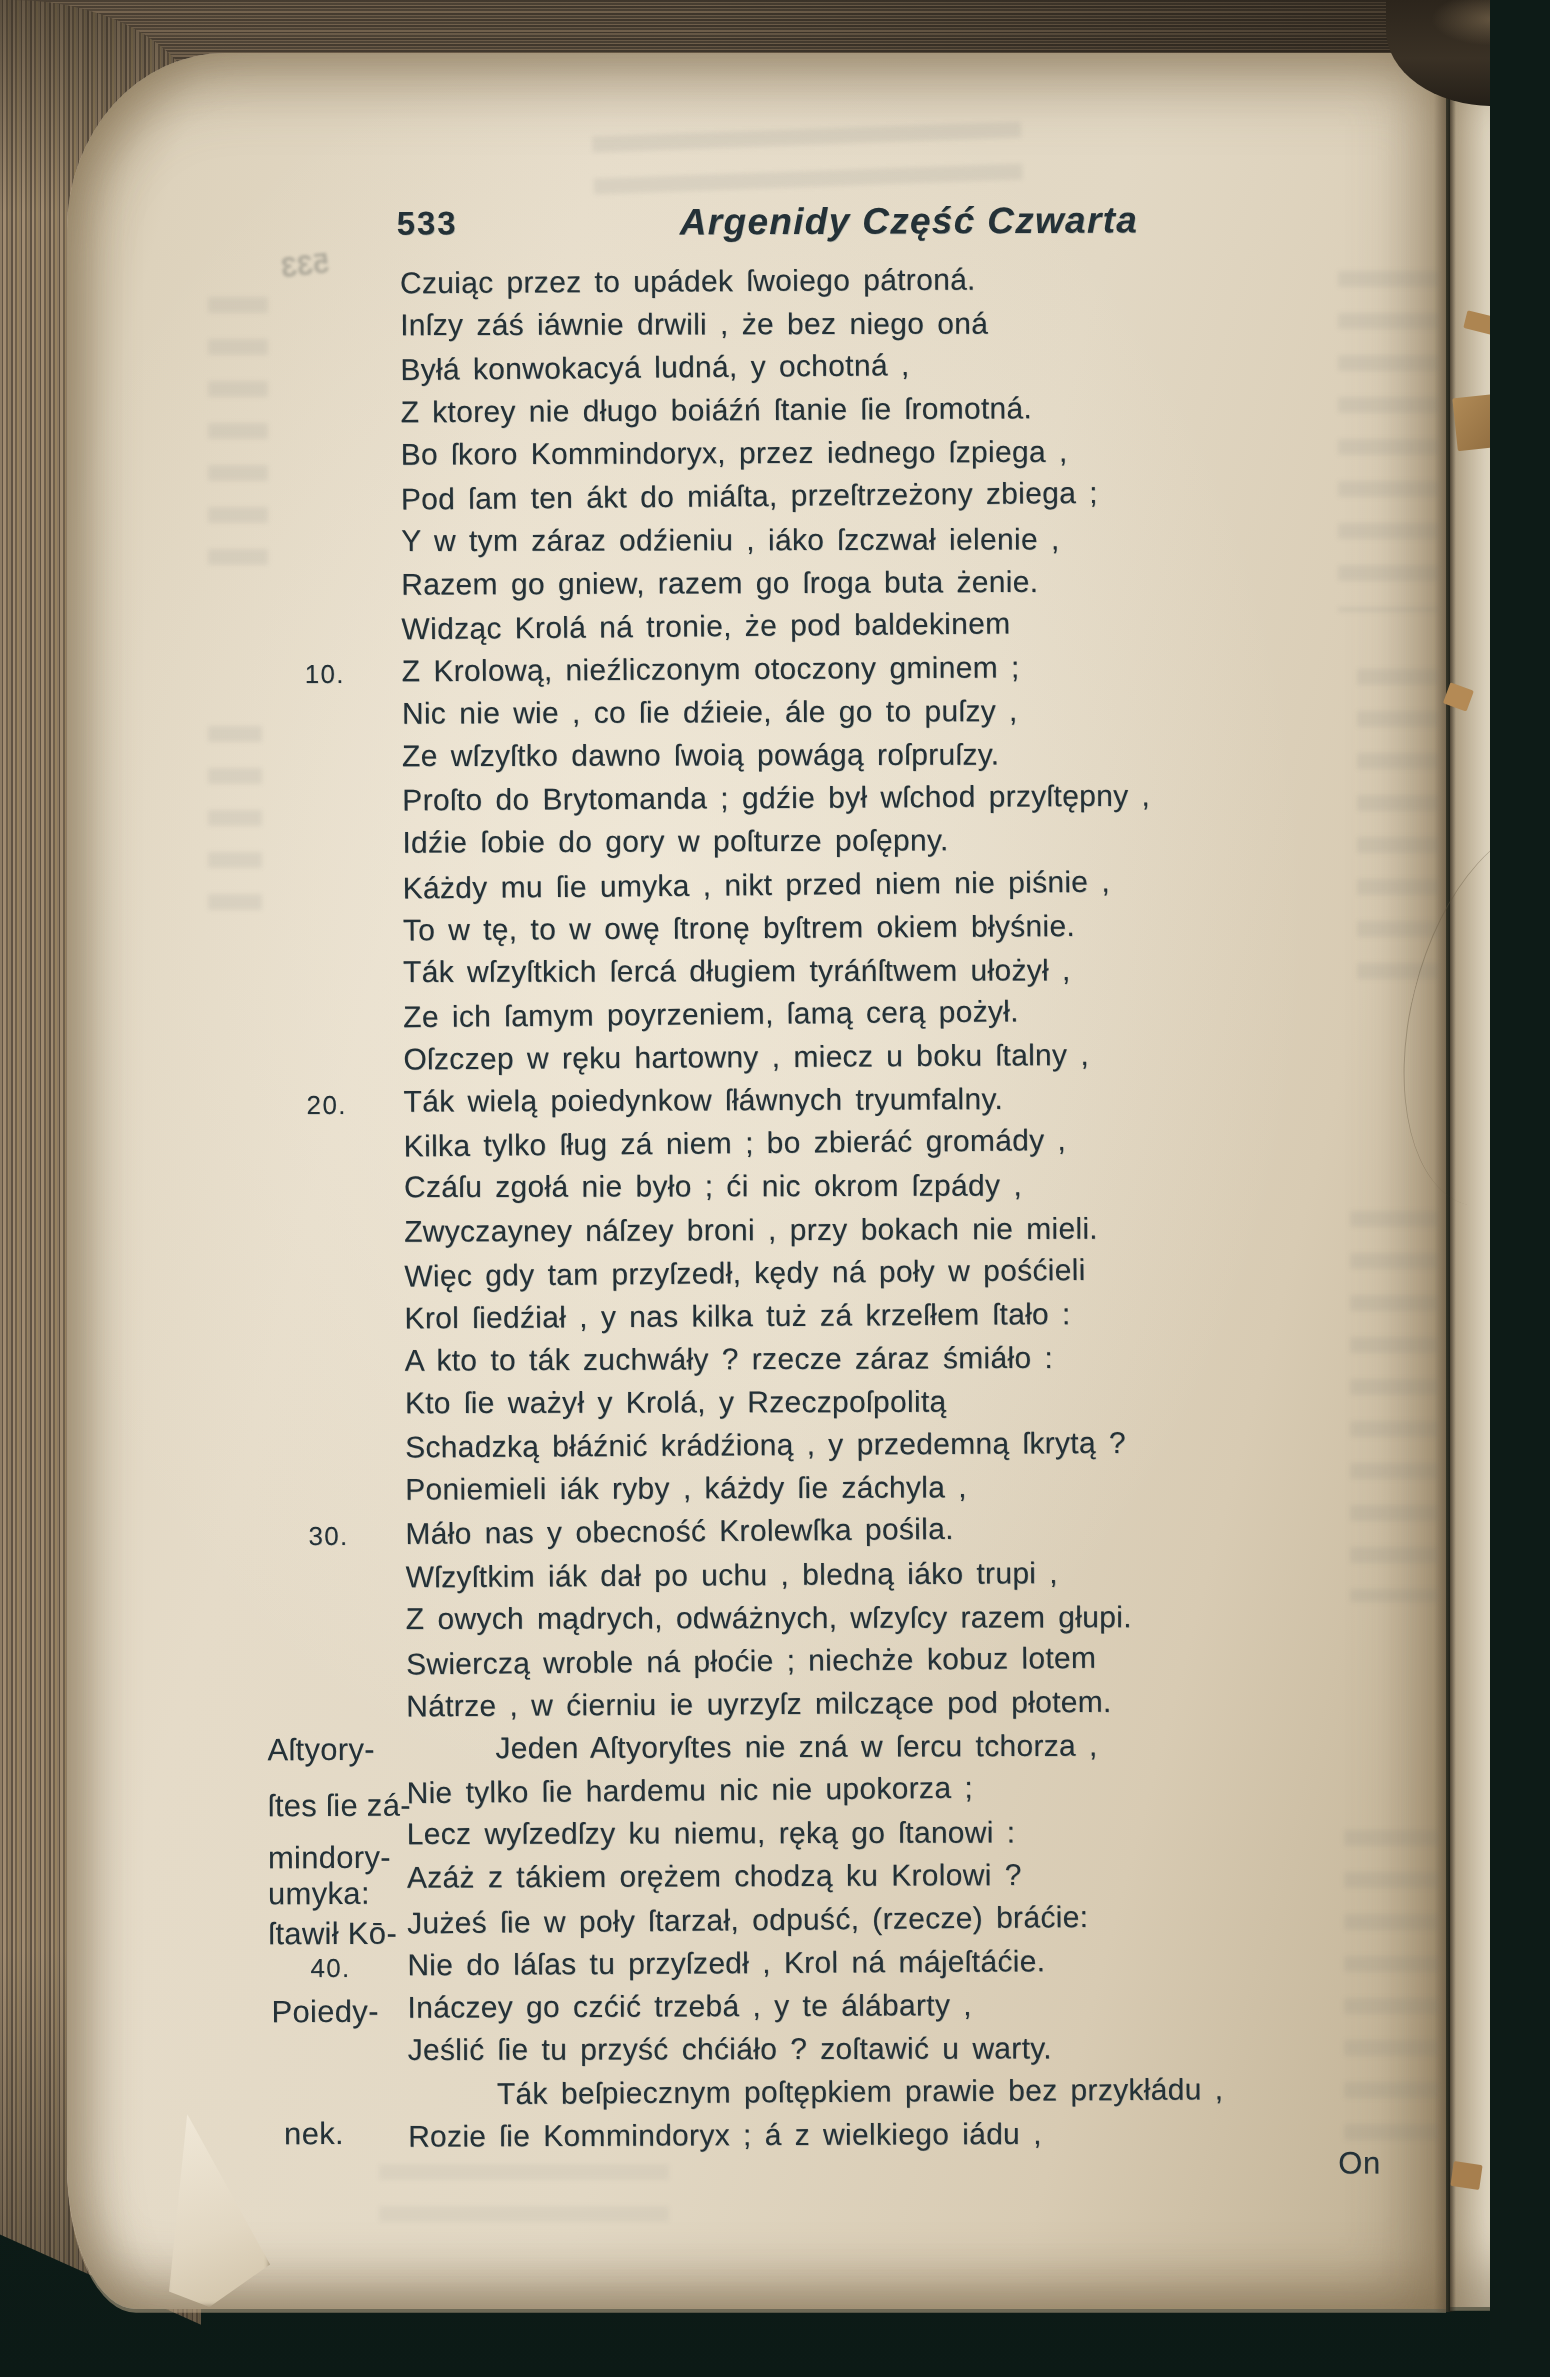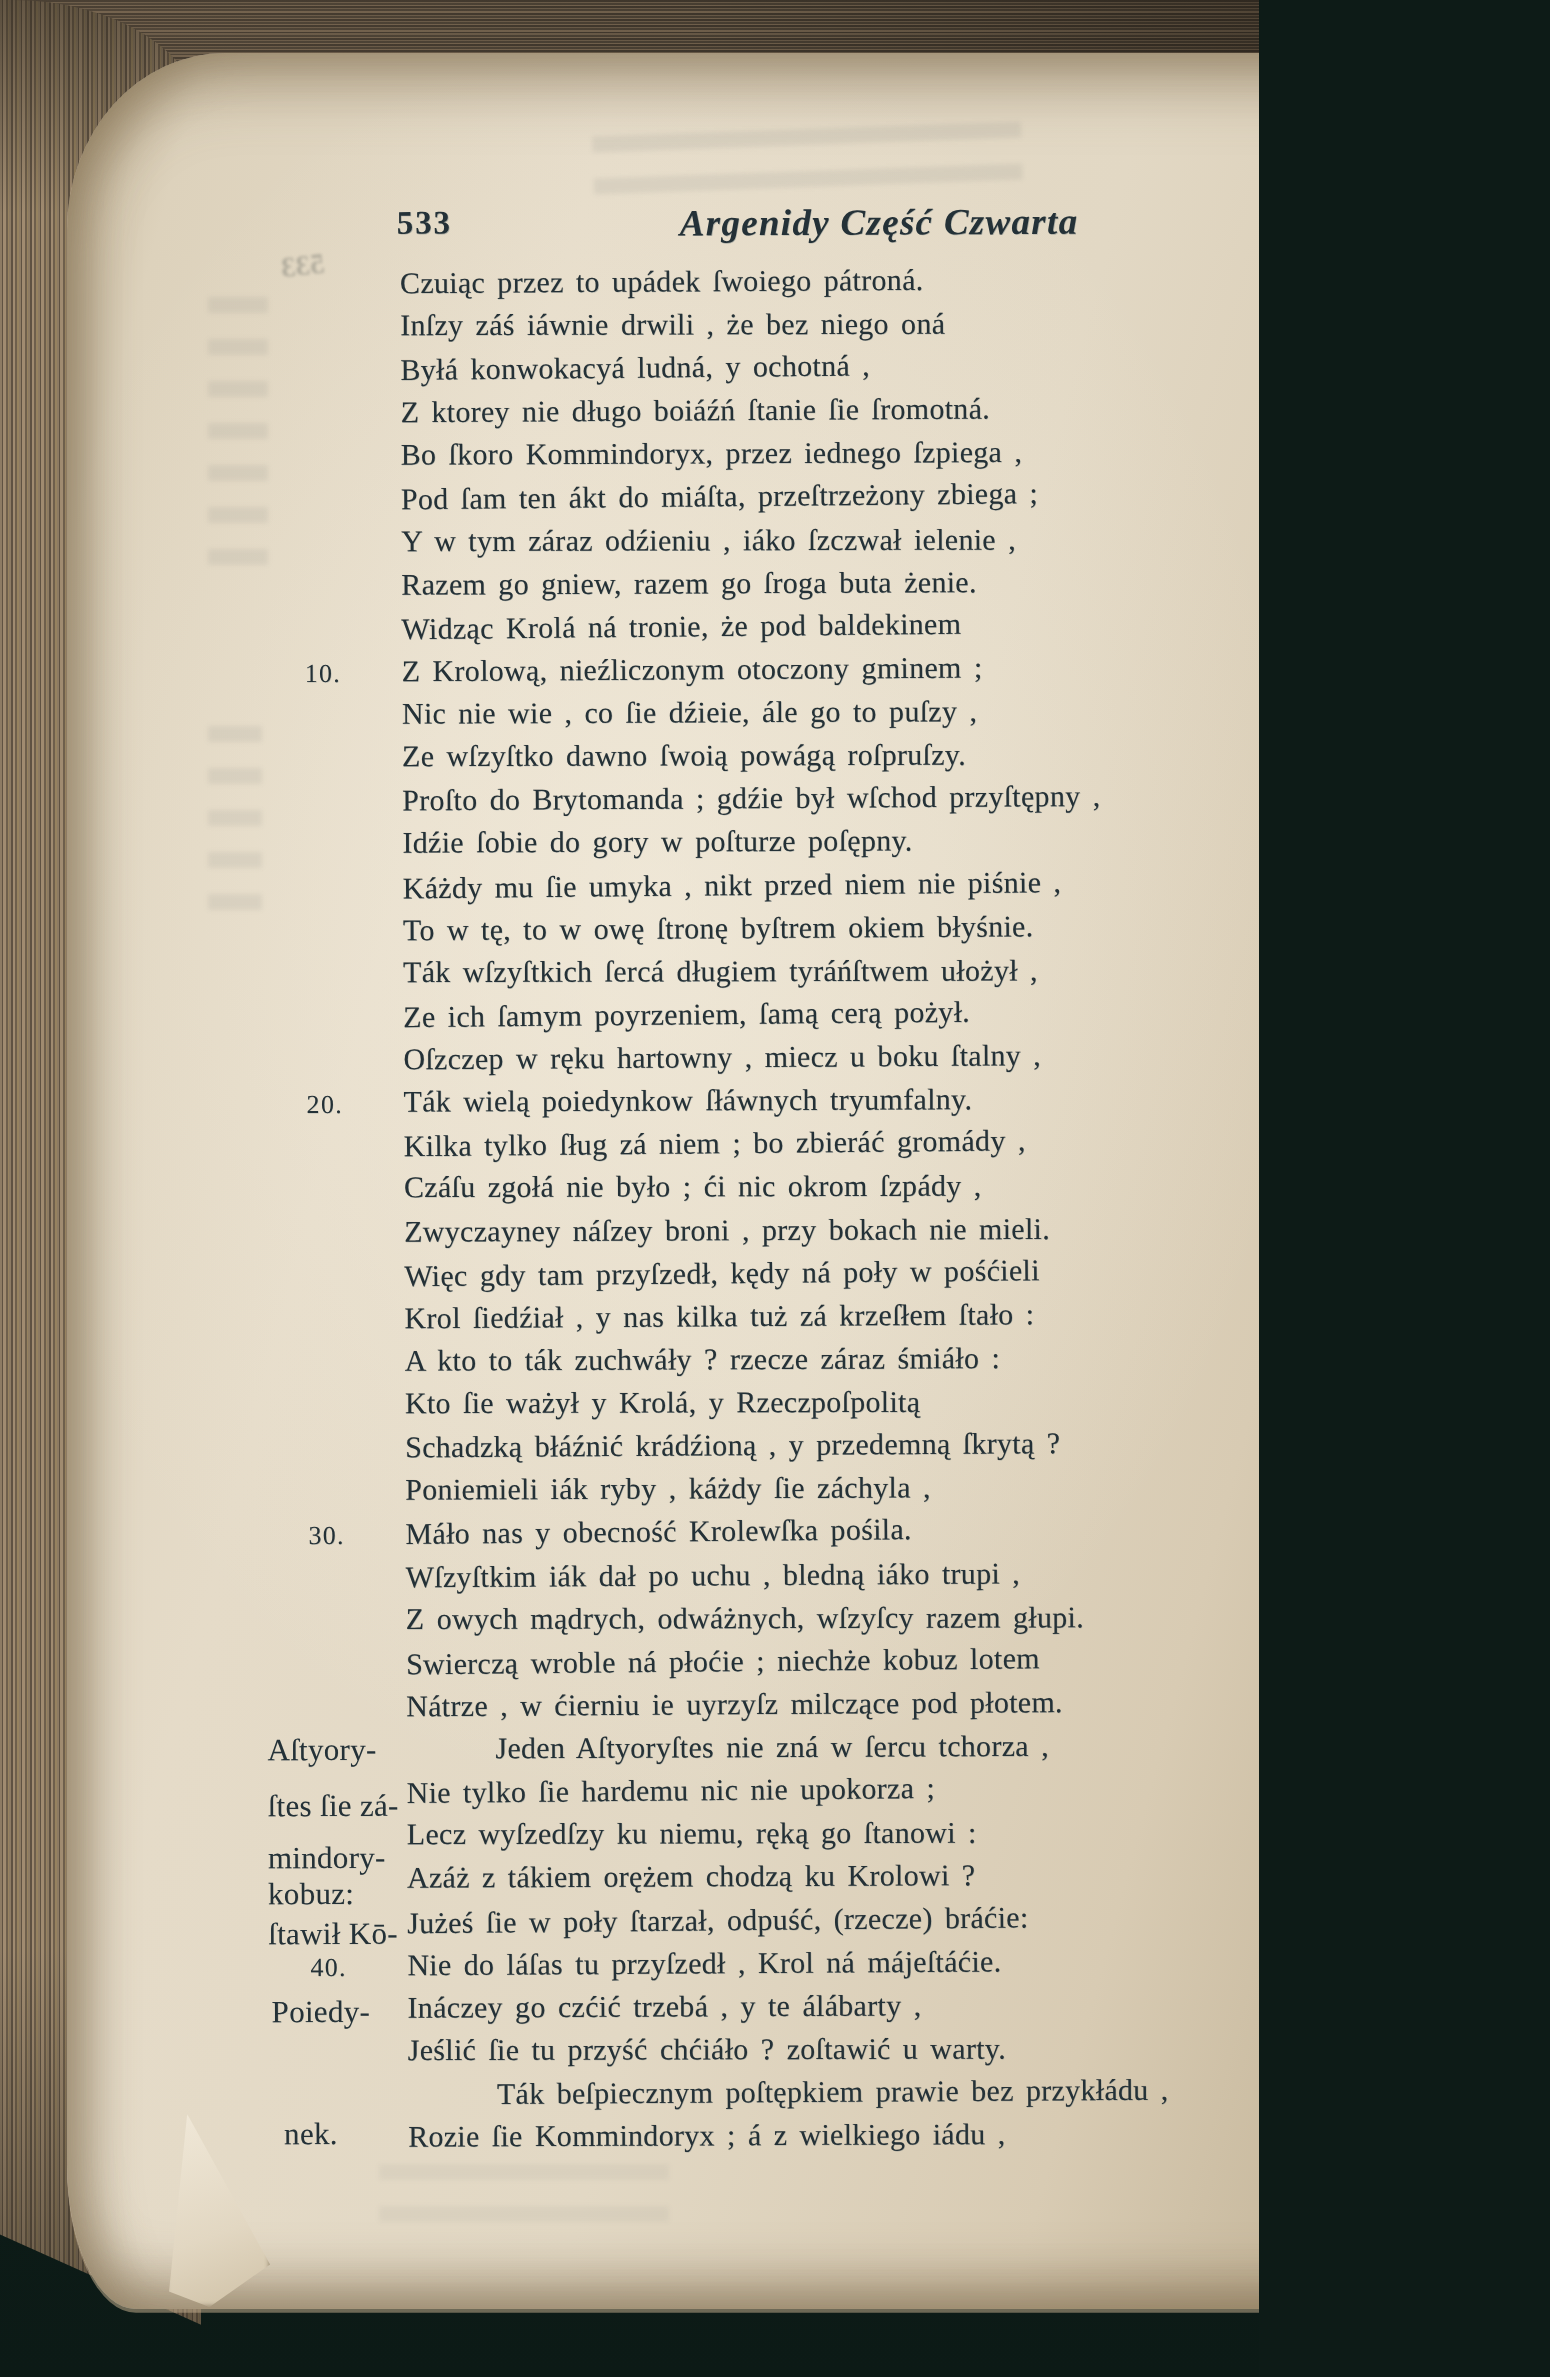--- a/index.html
+++ b/index.html
@@ -1,19 +1,19 @@
 <!DOCTYPE html>
 <html style="font-size:10px"><head>
 <meta charset="utf-8">
 <style>
   html,body{margin:0;padding:0;background:#0d1b17;}
   #canvas{
-    position:relative;width:1259px;height:2377px;overflow:hidden;
+    position:relative;width:1490px;height:2377px;overflow:hidden;
     background:linear-gradient(180deg,#131f1a 0%,#10201c 60%,#0c1a16 100%);
-    font-family:Liberation Serif, serif;
+    font-family:Liberation Sans, sans-serif;
   }
   
   .top-band{
     position:absolute;left:0;top:0;width:1551px;height:61px;
     background:
       linear-gradient(to right, rgba(122,103,82,.25) 0%, rgba(70,60,46,.15) 45%, rgba(25,20,14,.55) 100%),
       repeating-linear-gradient(to bottom,#3c342a 0 1.9px,#6b5c49 1.9px 3.2px,#463d31 3.2px 5px,#75644f 5px 6.3px);
     border-bottom-left-radius:177px 44px;
   }
   .left-band{
@@ -214,21 +214,21 @@
         <div class="margin-number" style="left: 307px; top: 657px;">10.</div>
         <div class="margin-number" style="left: 307px; top: 1088px;">20.</div>
         <div class="margin-number" style="left: 307px; top: 1519px;">30.</div>
         <div class="margin-number" style="left: 307px; top: 1951px;">40.</div>
       </div>
     <div id="margin-notes">
         <div class="margin-note-line" style="left: 265px; top: 1730px;">Aſtyory-</div>
         <div class="margin-note-line" style="left: 265px; top: 1766px; margin-top: 20px;">ſtes ſie zá-</div>
         <div class="margin-note-line" style="left: 265px; top: 1894px; margin-top: 20px;">ſtawił Kō-</div>
         <div class="margin-note-line" style="left: 265px; top: 1838px;">mindory-</div>
-        <div class="margin-note-line" style="left: 265px; top: 1874px;">kobuz:</div>
+        <div class="margin-note-line" style="left: 265px; top: 1874px;">umyka:</div>
         <div class="margin-note-line" style="left: 268px; top: 1992px;">Poiedy-</div>
         <div class="margin-note-line" style="left: 280px; top: 2114px;">nek.</div>
       </div>
     <div class="catchword">On</div>
   </div>
 
   <div id="facing-numbers">
       <div class="facing-number" style="top: 645px;">10.</div>
       <div class="facing-number" style="top: 1098px;">20.</div>
       <div class="facing-number" style="top: 1512px;">30.</div>

